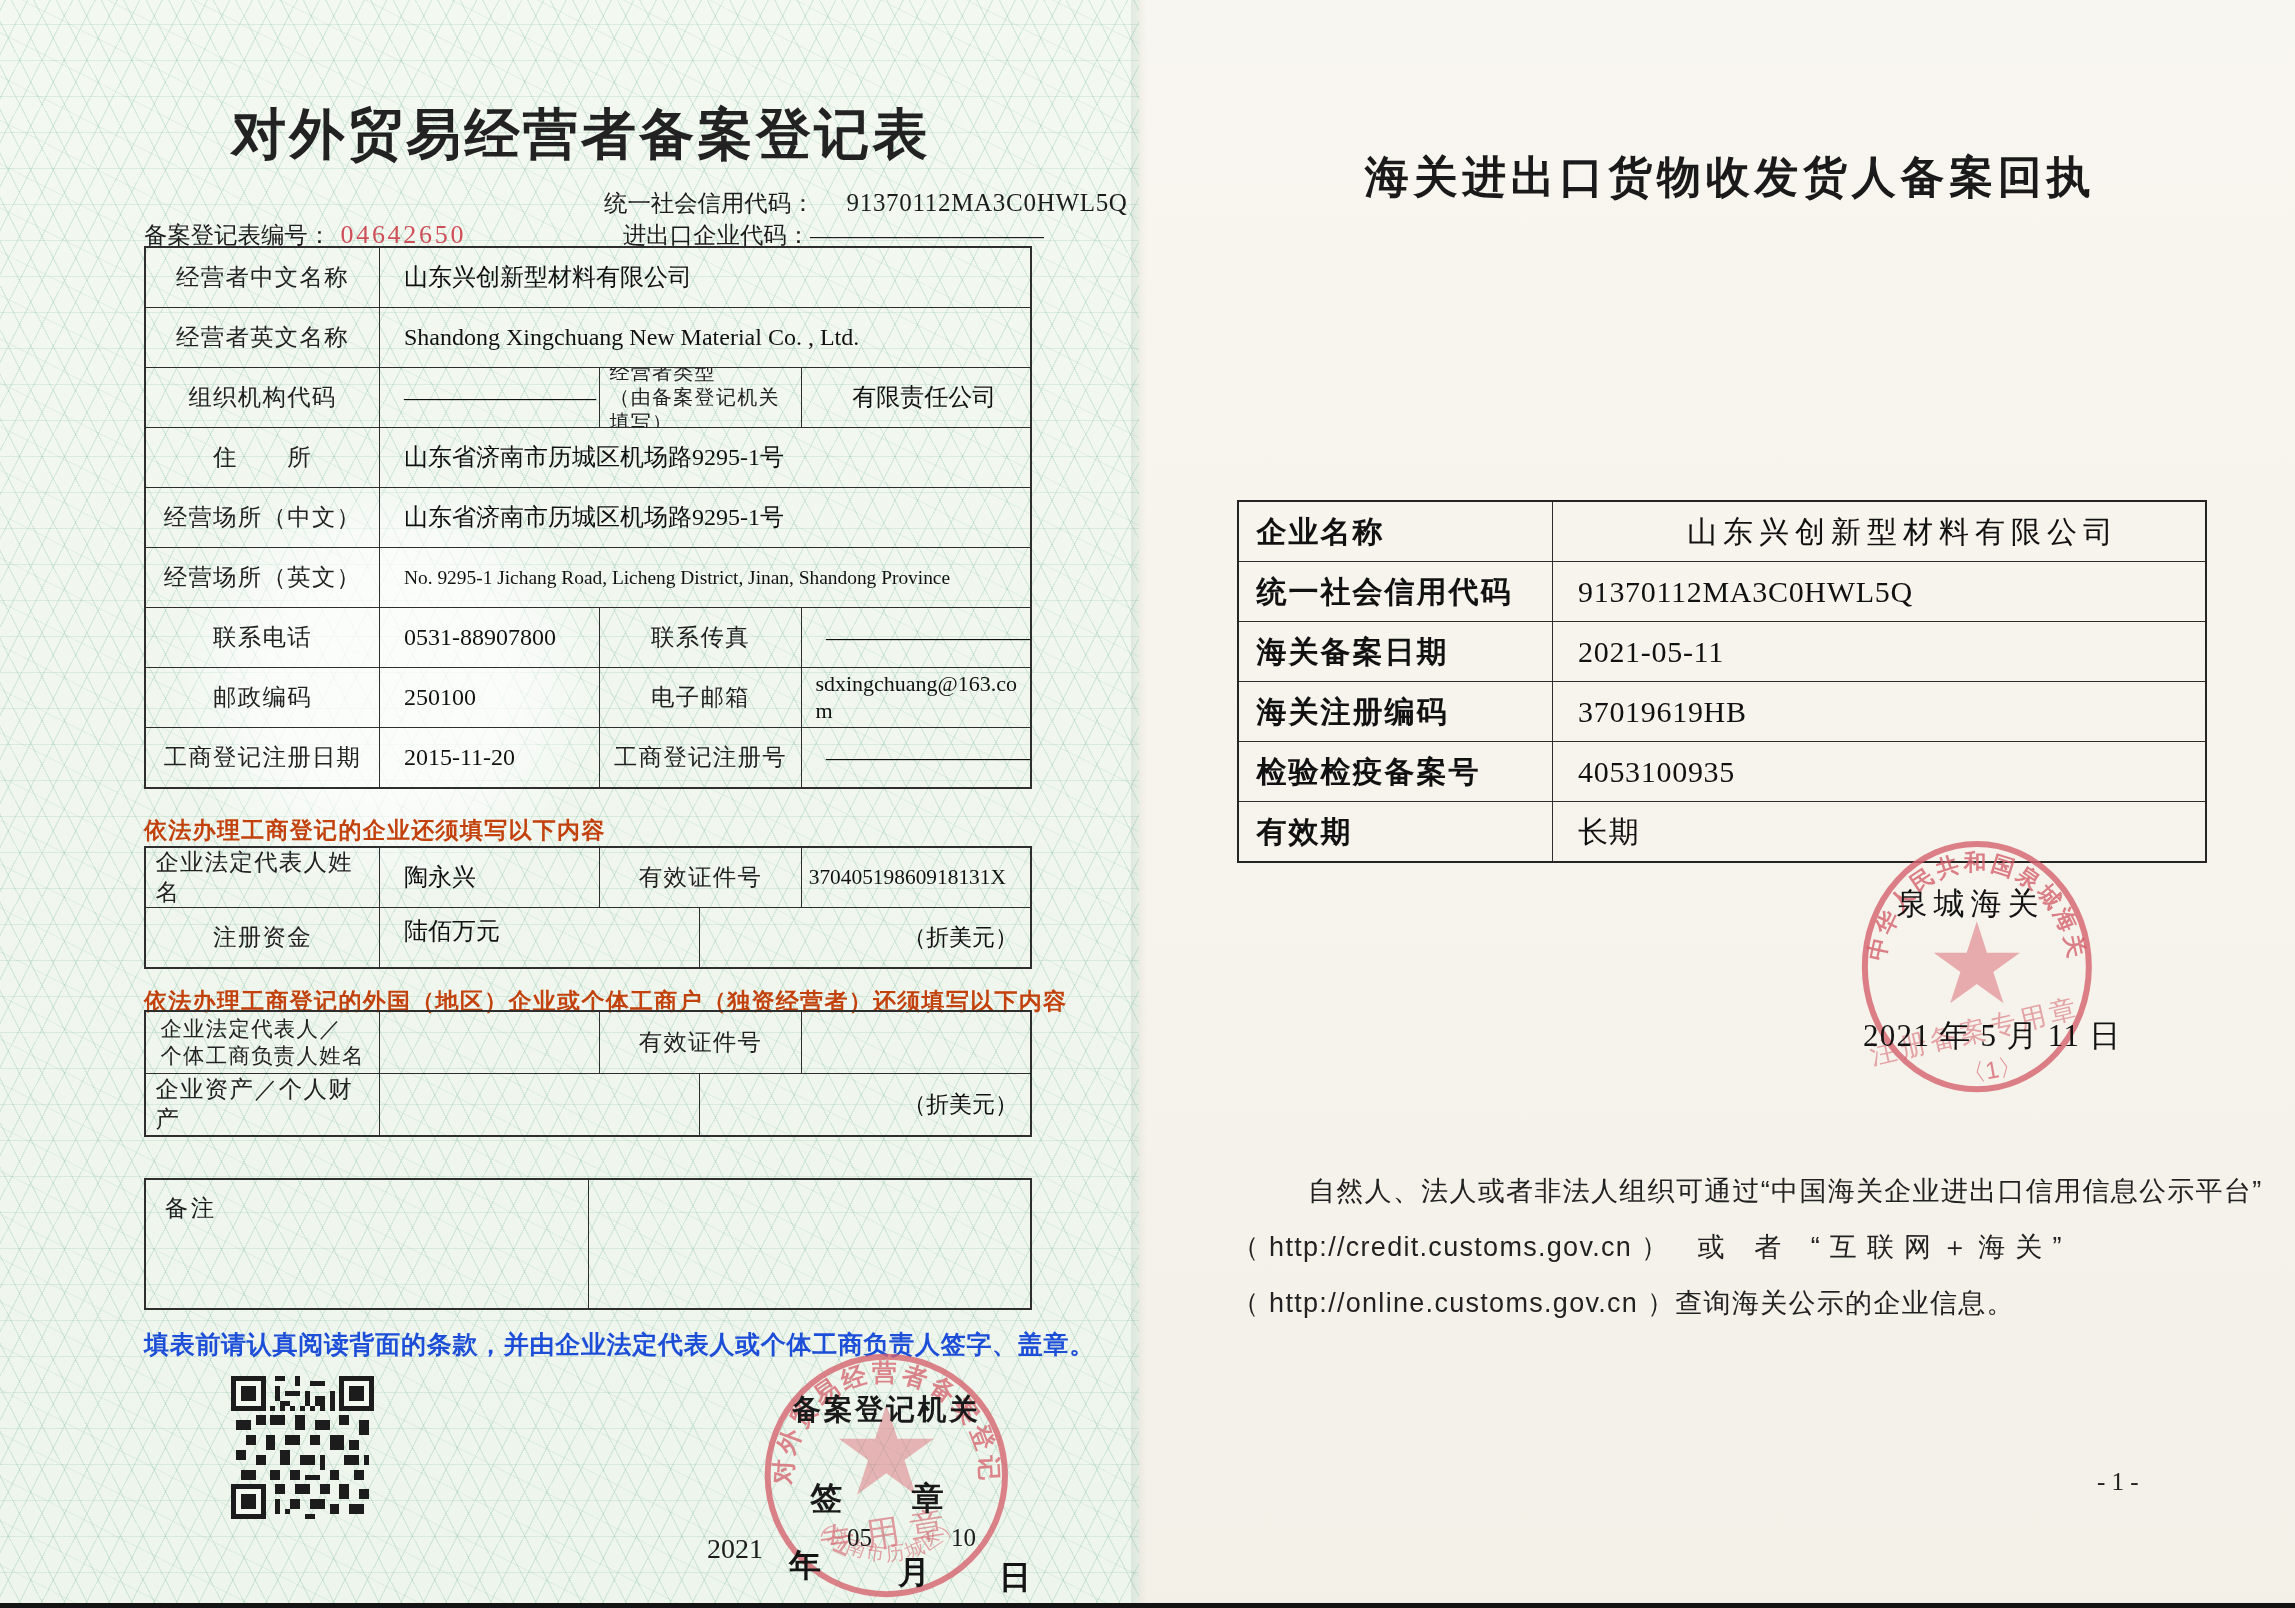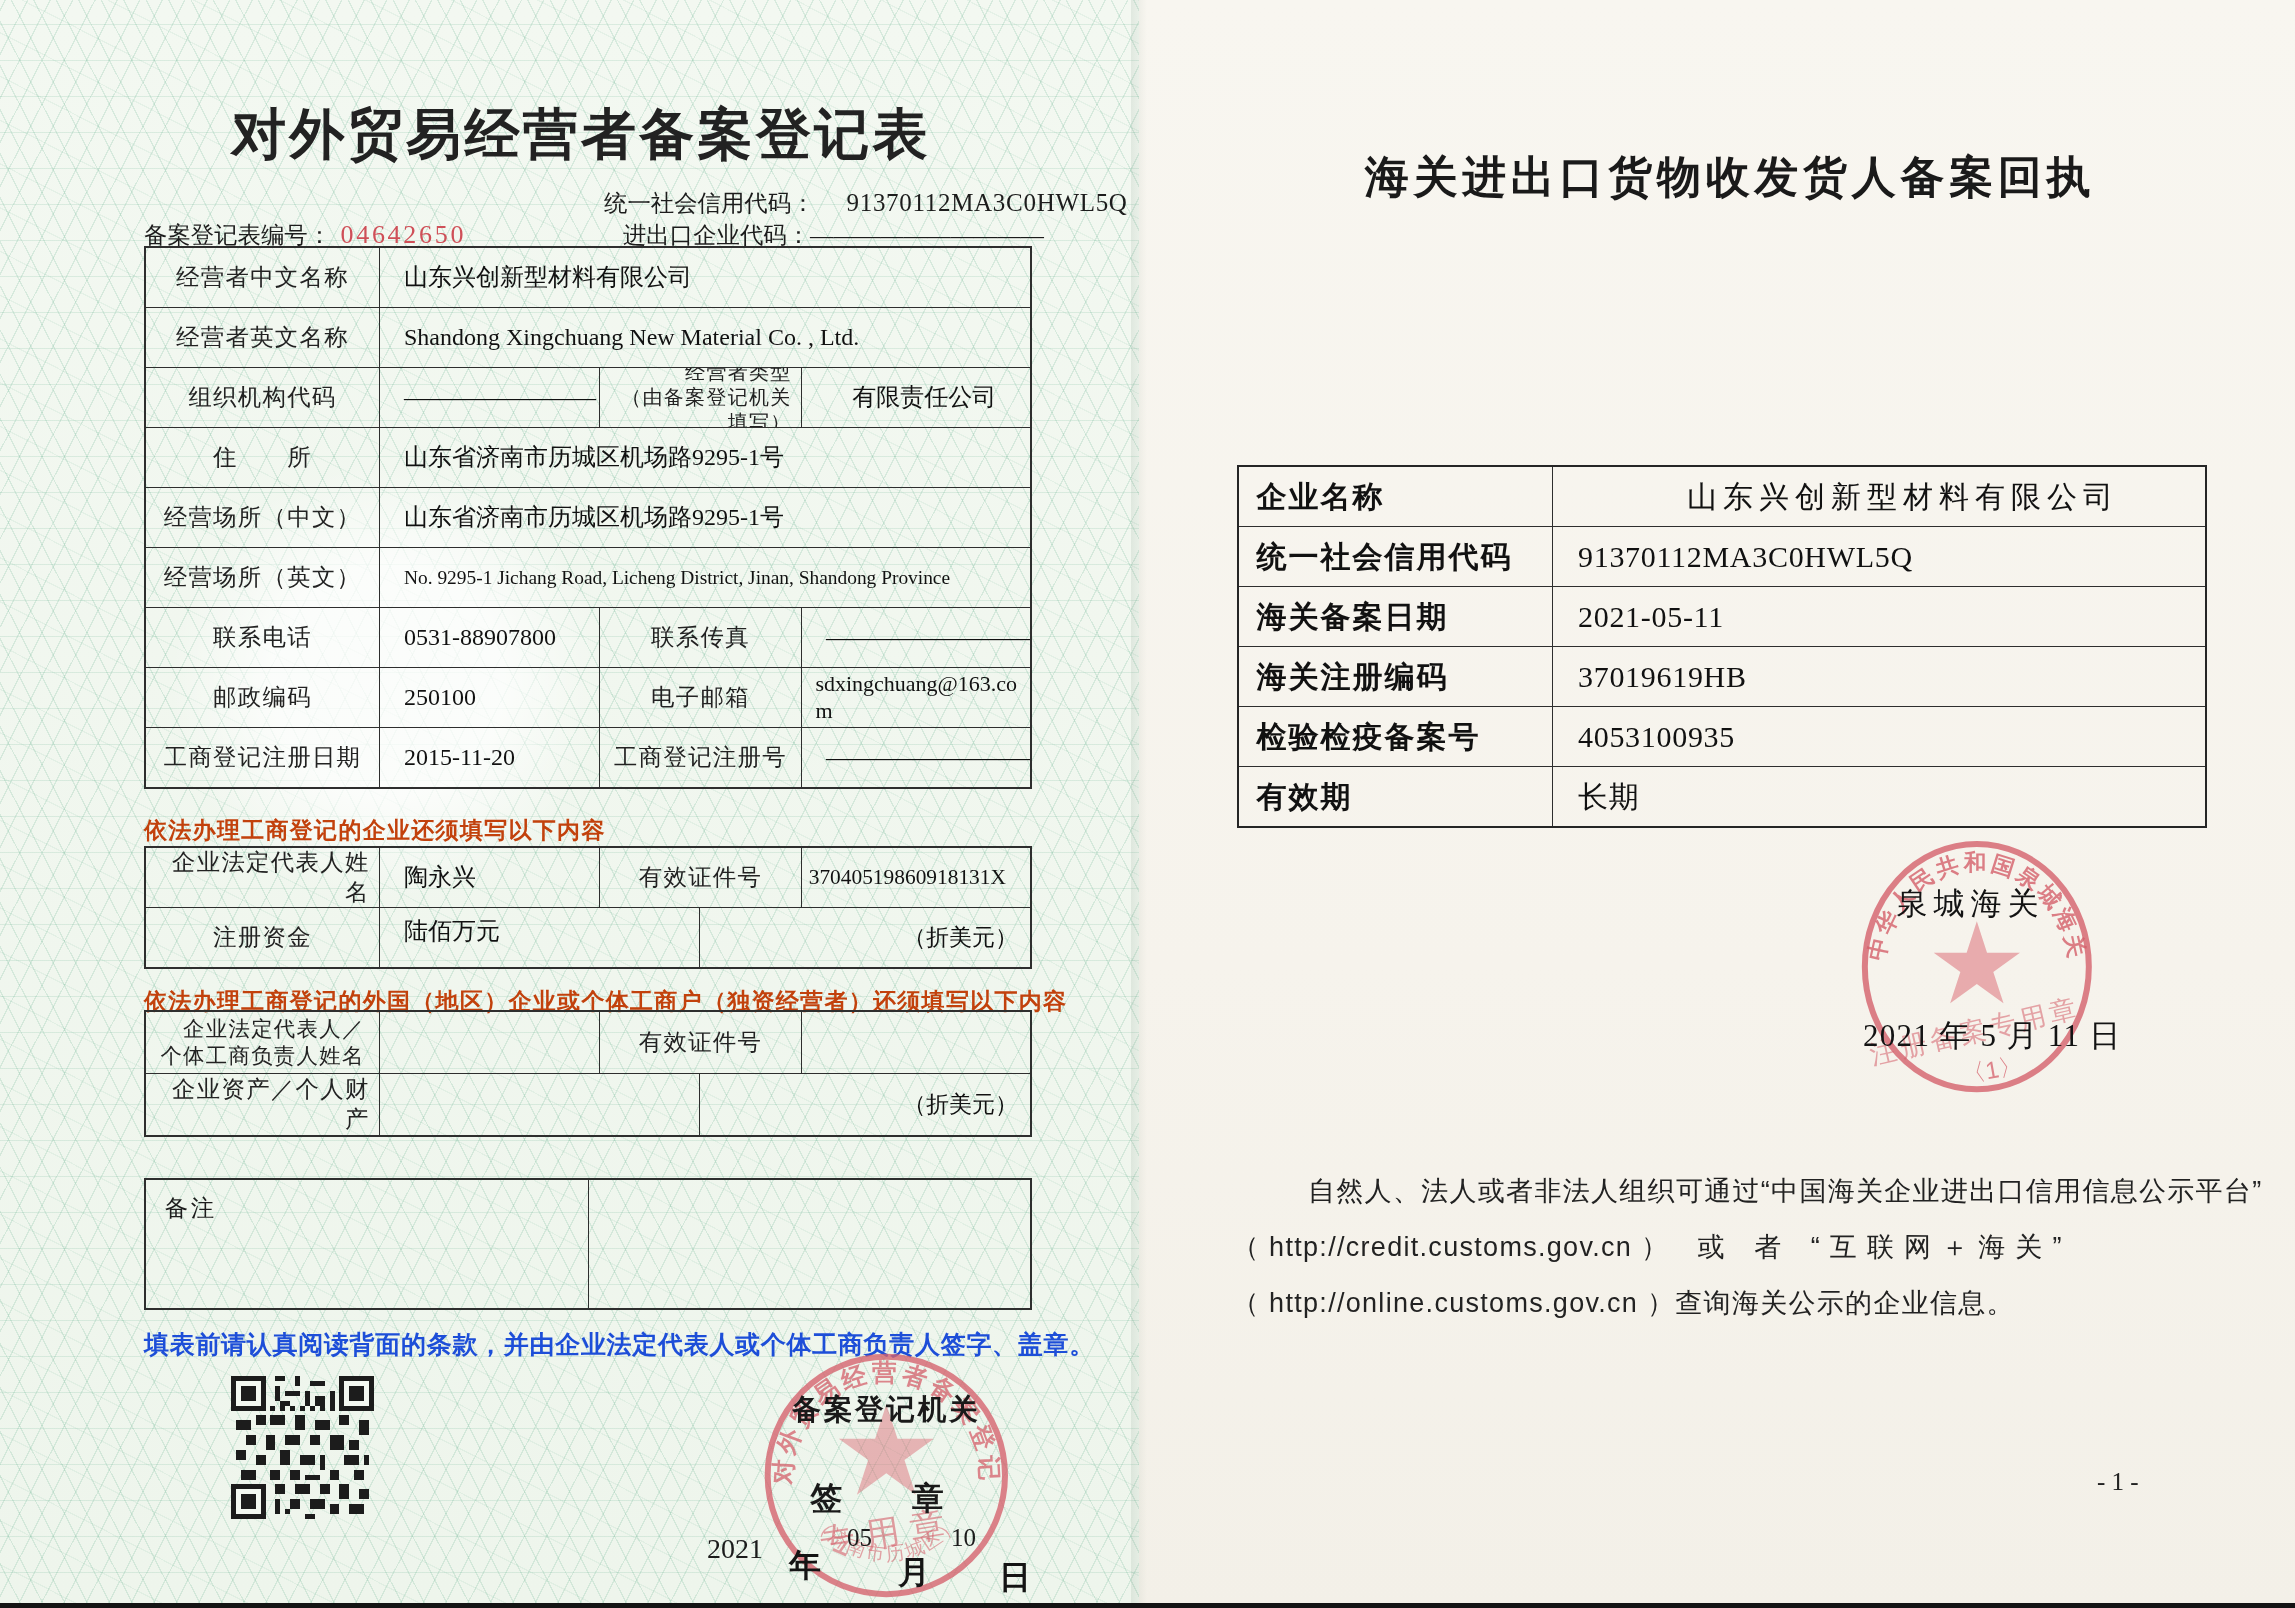--- a/index.html
+++ b/index.html
@@ -36,21 +36,21 @@
 
   
   .tbl{position:absolute;border:2px solid #2e2e2e}
   .row{display:grid}
   .row + .row{border-top:1.3px solid #2e2e2e}
   .g2{grid-template-columns:233px 1fr}
   .g4{grid-template-columns:233px 220px 202px 1fr}
   .g3{grid-template-columns:233px 320px 1fr}
   .cell{display:flex;align-items:center;justify-content:center;padding:2.7px 9.4px;border-left:1.3px solid #2e2e2e;min-width:0;overflow:hidden}
   .cell:first-child{border-left:none}
-  .lab{font-size:23.4px;letter-spacing:1.3px;color:#222;text-align:right;white-space:pre-line;line-height:1.25}
+  .lab{font-size:23.4px;letter-spacing:1.3px;color:#222;text-align:left;white-space:pre-line;line-height:1.25}
   .val{justify-content:flex-start;padding-left:24px;font-family:"Liberation Serif","DejaVu Serif",serif;font-size:24px;color:#111;text-align:left;word-break:break-all;line-height:1.2}
   .t1 .row{height:59px}
   .t1{left:144px;top:246px;width:884px}
   .cell.small{font-size:20px}
   .cell.center{justify-content:center;padding-left:26px}
   .val.en-addr{font-size:19.4px}
   .val.idnum{font-size:21.4px;padding-left:6.7px;letter-spacing:0}
   .val.email{font-size:22px;padding-left:13.4px}
   .usd{justify-content:flex-end;padding-right:12px;font-size:23px}
   .topleft{align-items:flex-start;padding-top:9.4px}
@@ -73,21 +73,21 @@
   
   .lstamp{left:753px;top:1344px;width:270px;height:267px}
   .ldate span{position:absolute;white-space:nowrap}
   .d-num{font-family:Liberation Serif, serif;color:#1b1b1b}
   .d-cjk{font-weight:bold;color:#141414}
 
   .qr{left:231px;top:1376px;width:143px;height:143px}
 
   
   .rp-title{left:1256px;top:148px;width:948px;text-align:center;font-size:44px;font-weight:bold;letter-spacing:4.7px;color:#1a1a1a}
-  .rt{left:1237px;top:465px;width:966px;border:2px solid #252525}
+  .rt{left:1237px;top:500px;width:966px;border:2px solid #252525}
   .rt .row{height:59px;grid-template-columns:313px 1fr}
   .rt .lab{font-size:30px;font-weight:bold;justify-content:flex-start;text-align:left;padding-left:17.4px;letter-spacing:2px;color:#111}
   .rt .val{font-size:30px;padding-left:25px;letter-spacing:0.7px}
   .rt .val.sp{padding-left:134px;letter-spacing:6px}
 
   .customs-name{left:1837px;top:883px;width:267px;text-align:center;font-size:31px;letter-spacing:6px;color:#131313}
   .rstamp{left:1850px;top:830px;width:247px;height:272px}
   .rp-date{left:1863px;top:1015px;font-size:31px;font-family:"Liberation Serif","DejaVu Serif",serif;letter-spacing:1.3px;color:#131313;white-space:nowrap}
 
   .para{font-size:27px;letter-spacing:1.3px;color:#222;white-space:nowrap}

